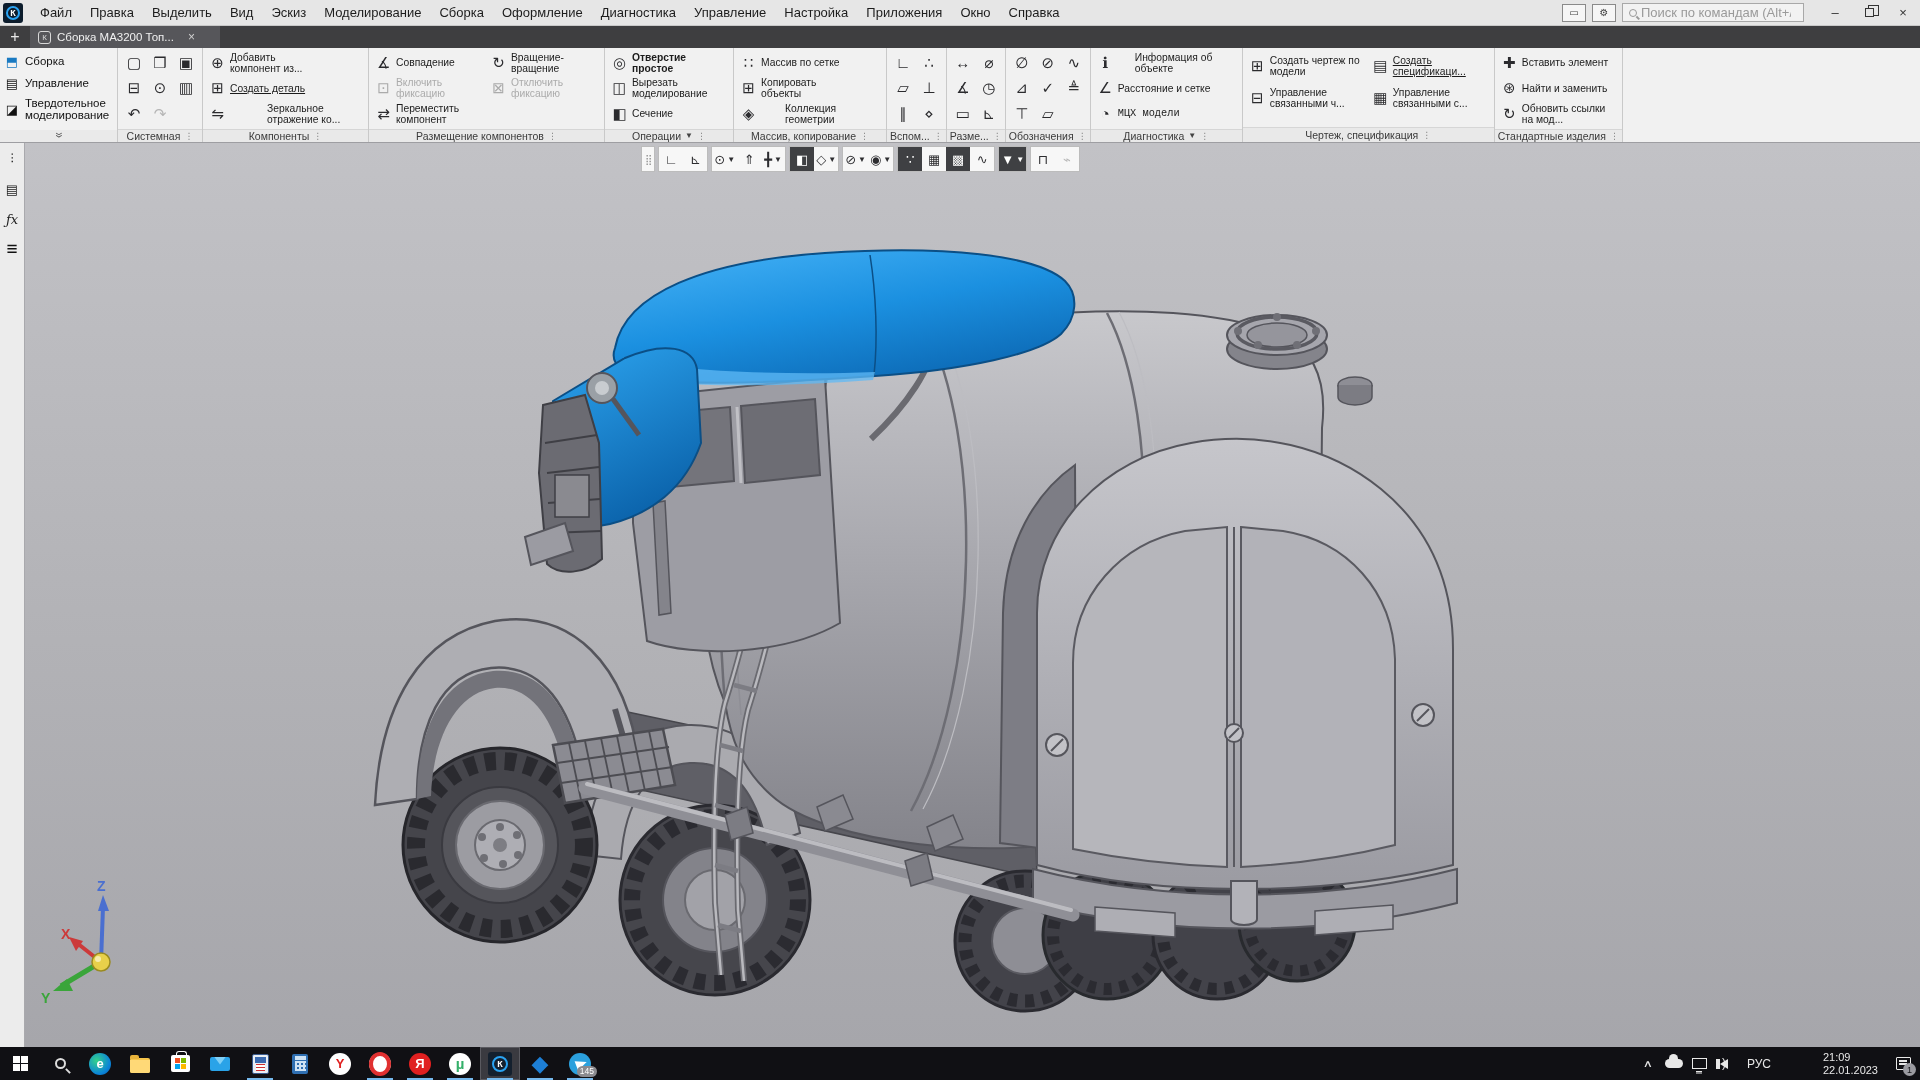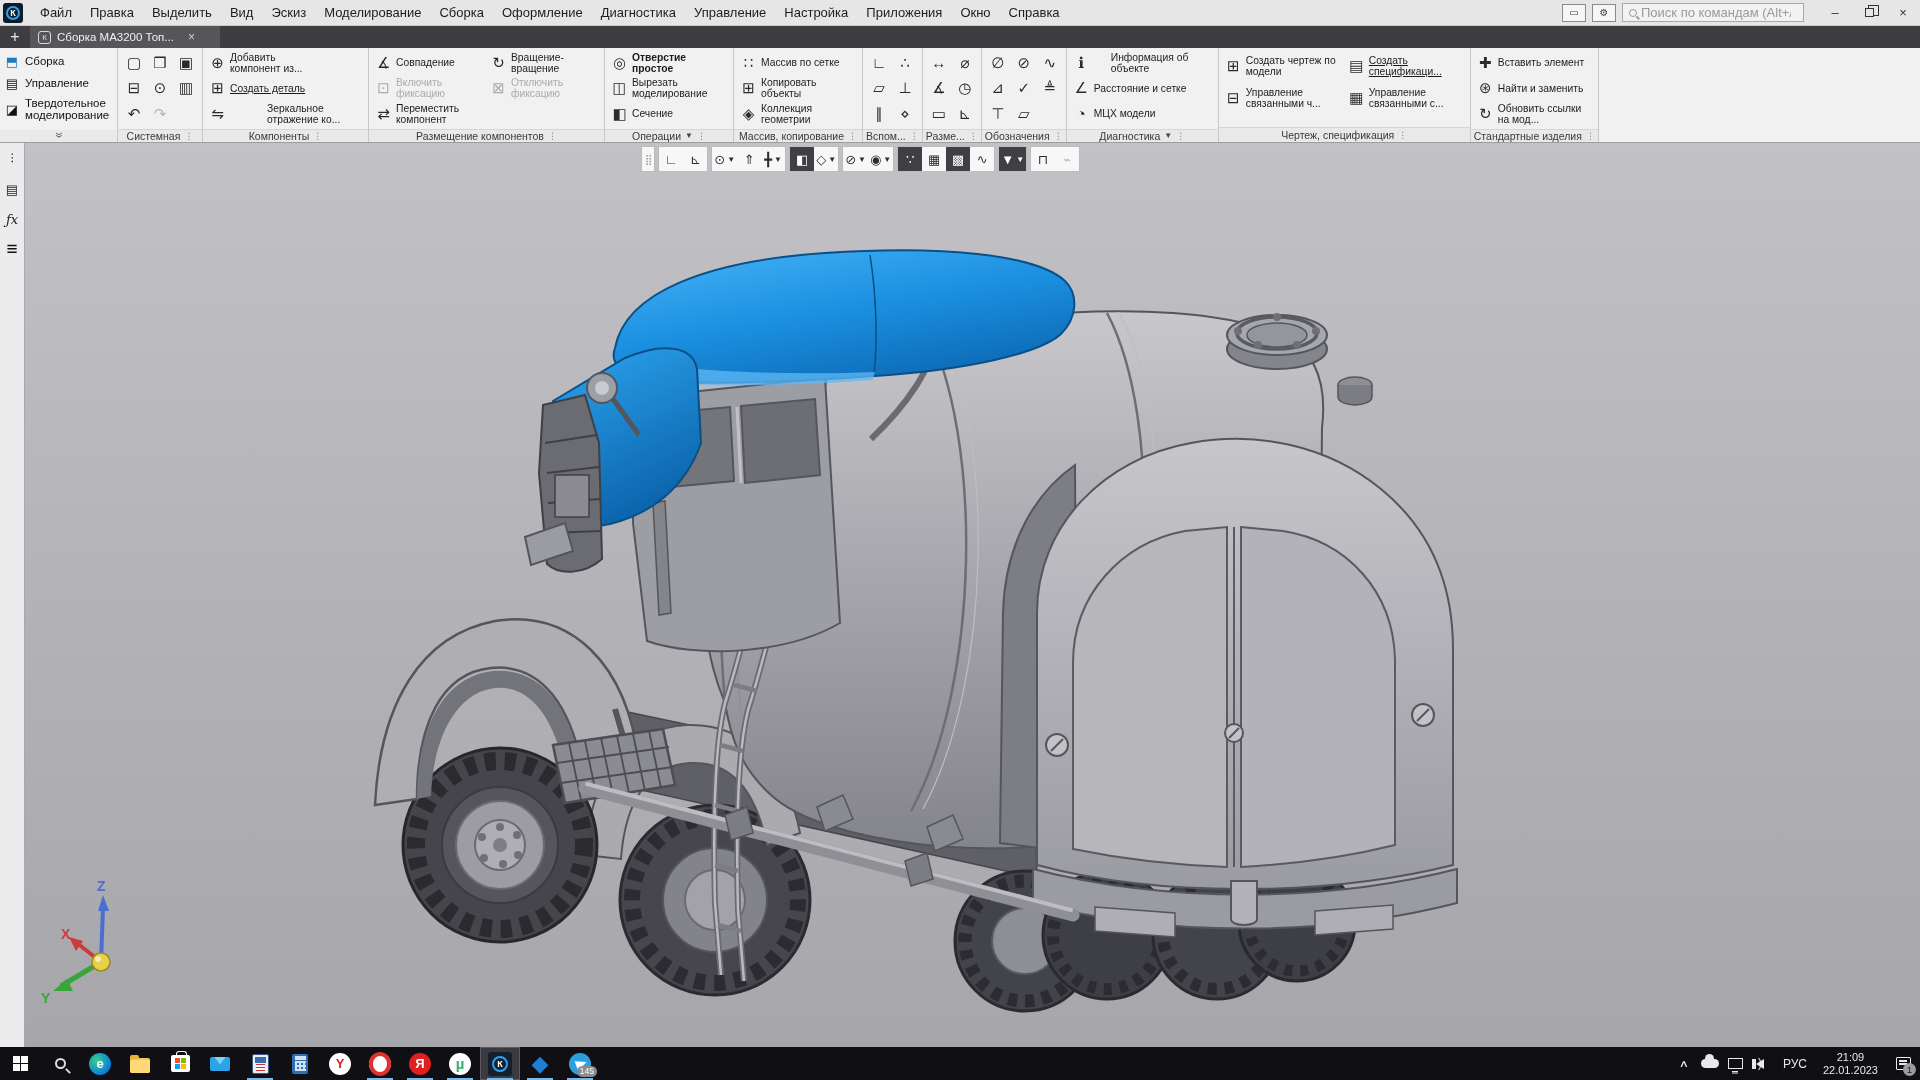--- a/index.html
+++ b/index.html
@@ -98,21 +98,21 @@
   .taskbar { position:absolute; left:0; bottom:0; width:1920px; height:33px; background:#101014;
     display:flex; align-items:center; z-index:40; }
   .tb-item { width:40px; height:33px; display:flex; align-items:center; justify-content:center; position:relative; }
   .tb-item.active { background:#3a3a40; box-shadow:inset 0 0 0 1px #5a5a60; }
   .tb-item .runline { position:absolute; bottom:0; left:7px; right:7px; height:2px; background:#76b9ed; }
   .badge { position:absolute; right:3px; bottom:3px; background:#8b8b90; color:#fff; font-size:8.5px;
     border-radius:7px; padding:0 3px; line-height:11px; }
   .tray { margin-left:auto; display:flex; align-items:center; height:33px; color:#e8e8e8; }
   .tray-ico { width:26px; height:33px; display:flex; align-items:center; justify-content:center; font-size:13px; }
   .tray-lang { font-size:12px; padding:0 8px; }
-  .tray-clock { font-size:11px; text-align:center; line-height:13px; padding:0 8px; }
+  .tray-clock { font-size:11px; text-align:left; line-height:13px; padding:0 8px;margin-left:36px; }
   .tray-notif { width:34px; height:33px; display:flex; align-items:center; justify-content:center; position:relative; }
   .notif-badge { position:absolute; right:4px; bottom:4px; width:13px; height:13px; border-radius:50%;
     background:#9a9aa0; color:#16161a; font-size:9px; display:flex; align-items:center; justify-content:center; }
 
   
   .ic-win { width:15px; height:15px; display:grid; grid-template-columns:7px 7px; gap:1px; transform:skewY(0deg); }
   .ic-win div { background:#fff; }
   .ic-search { width:11px; height:11px; border:2px solid #ddd; border-radius:50%; position:relative; }
   .ic-search::after { content:""; position:absolute; width:6px; height:2px; background:#ddd;
     transform:rotate(45deg); left:8px; top:10px; }
@@ -341,21 +341,21 @@
       <div class="bigbtn">
         <span class="ric">∷</span>
         <span class="blab" style="width:96px;">Массив по сетке</span>
       </div>
       <div class="bigbtn">
         <span class="ric">⊞</span>
         <span class="blab" style="width:96px;">Копировать объекты</span>
       </div>
       <div class="bigbtn">
         <span class="ric">◈</span>
-        <span class="blab" style="width:96px;">Коллекция геометрии</span>
+        <span class="blab" style="width:96px;margin-left:24px;">Коллекция геометрии</span>
       </div>
     </div>
       </div>
     <div class="rg-label">
       <span>Массив, копирование</span>
         <span class="dots">⋮</span>
     </div>
   </div>
 
   <div class="rgroup">
@@ -417,21 +417,21 @@
       <div class="bigbtn">
         <span class="ric">ℹ</span>
         <span class="blab" style="width:102px;margin-left:17px;">Информация об объекте</span>
       </div>
       <div class="bigbtn">
         <span class="ric">∠</span>
         <span class="blab" style="width:102px;">Расстояние и сетке</span>
       </div>
       <div class="bigbtn">
         <span class="ric">◔</span>
-        <span class="blab" style="width:102px;">МЦХ модели</span>
+        <span class="blab" style="width:102px;font-family:Liberation Mono, monospace;">МЦХ модели</span>
       </div>
     </div>
       </div>
     <div class="rg-label">
       <span>Диагностика</span>
         <span class="dd">▼</span>
         <span class="dots">⋮</span>
     </div>
   </div>
 

